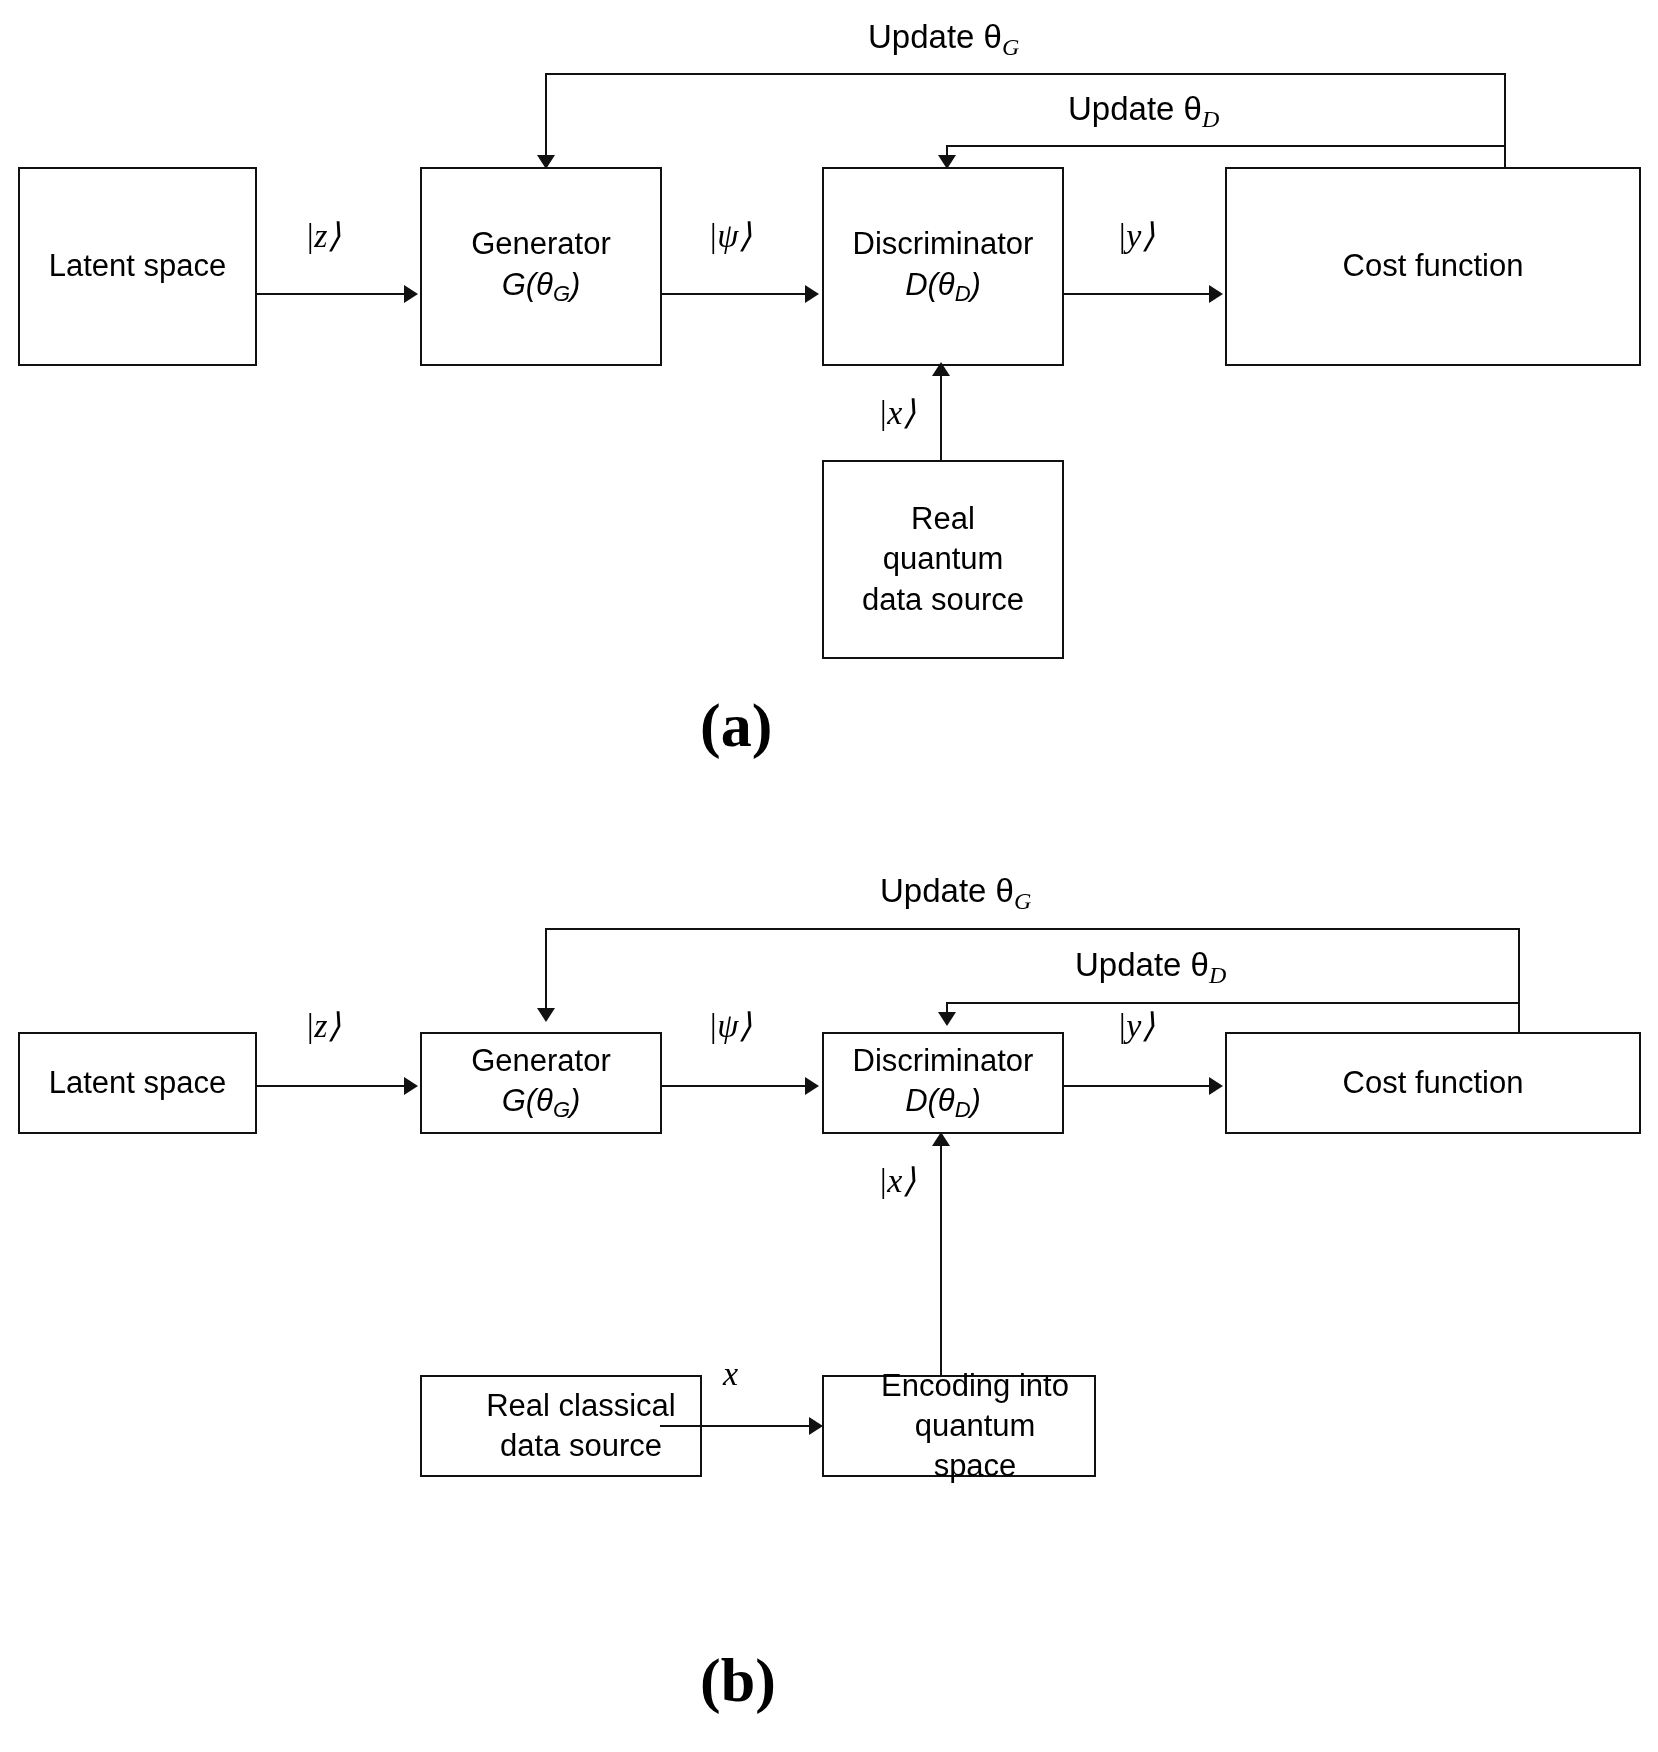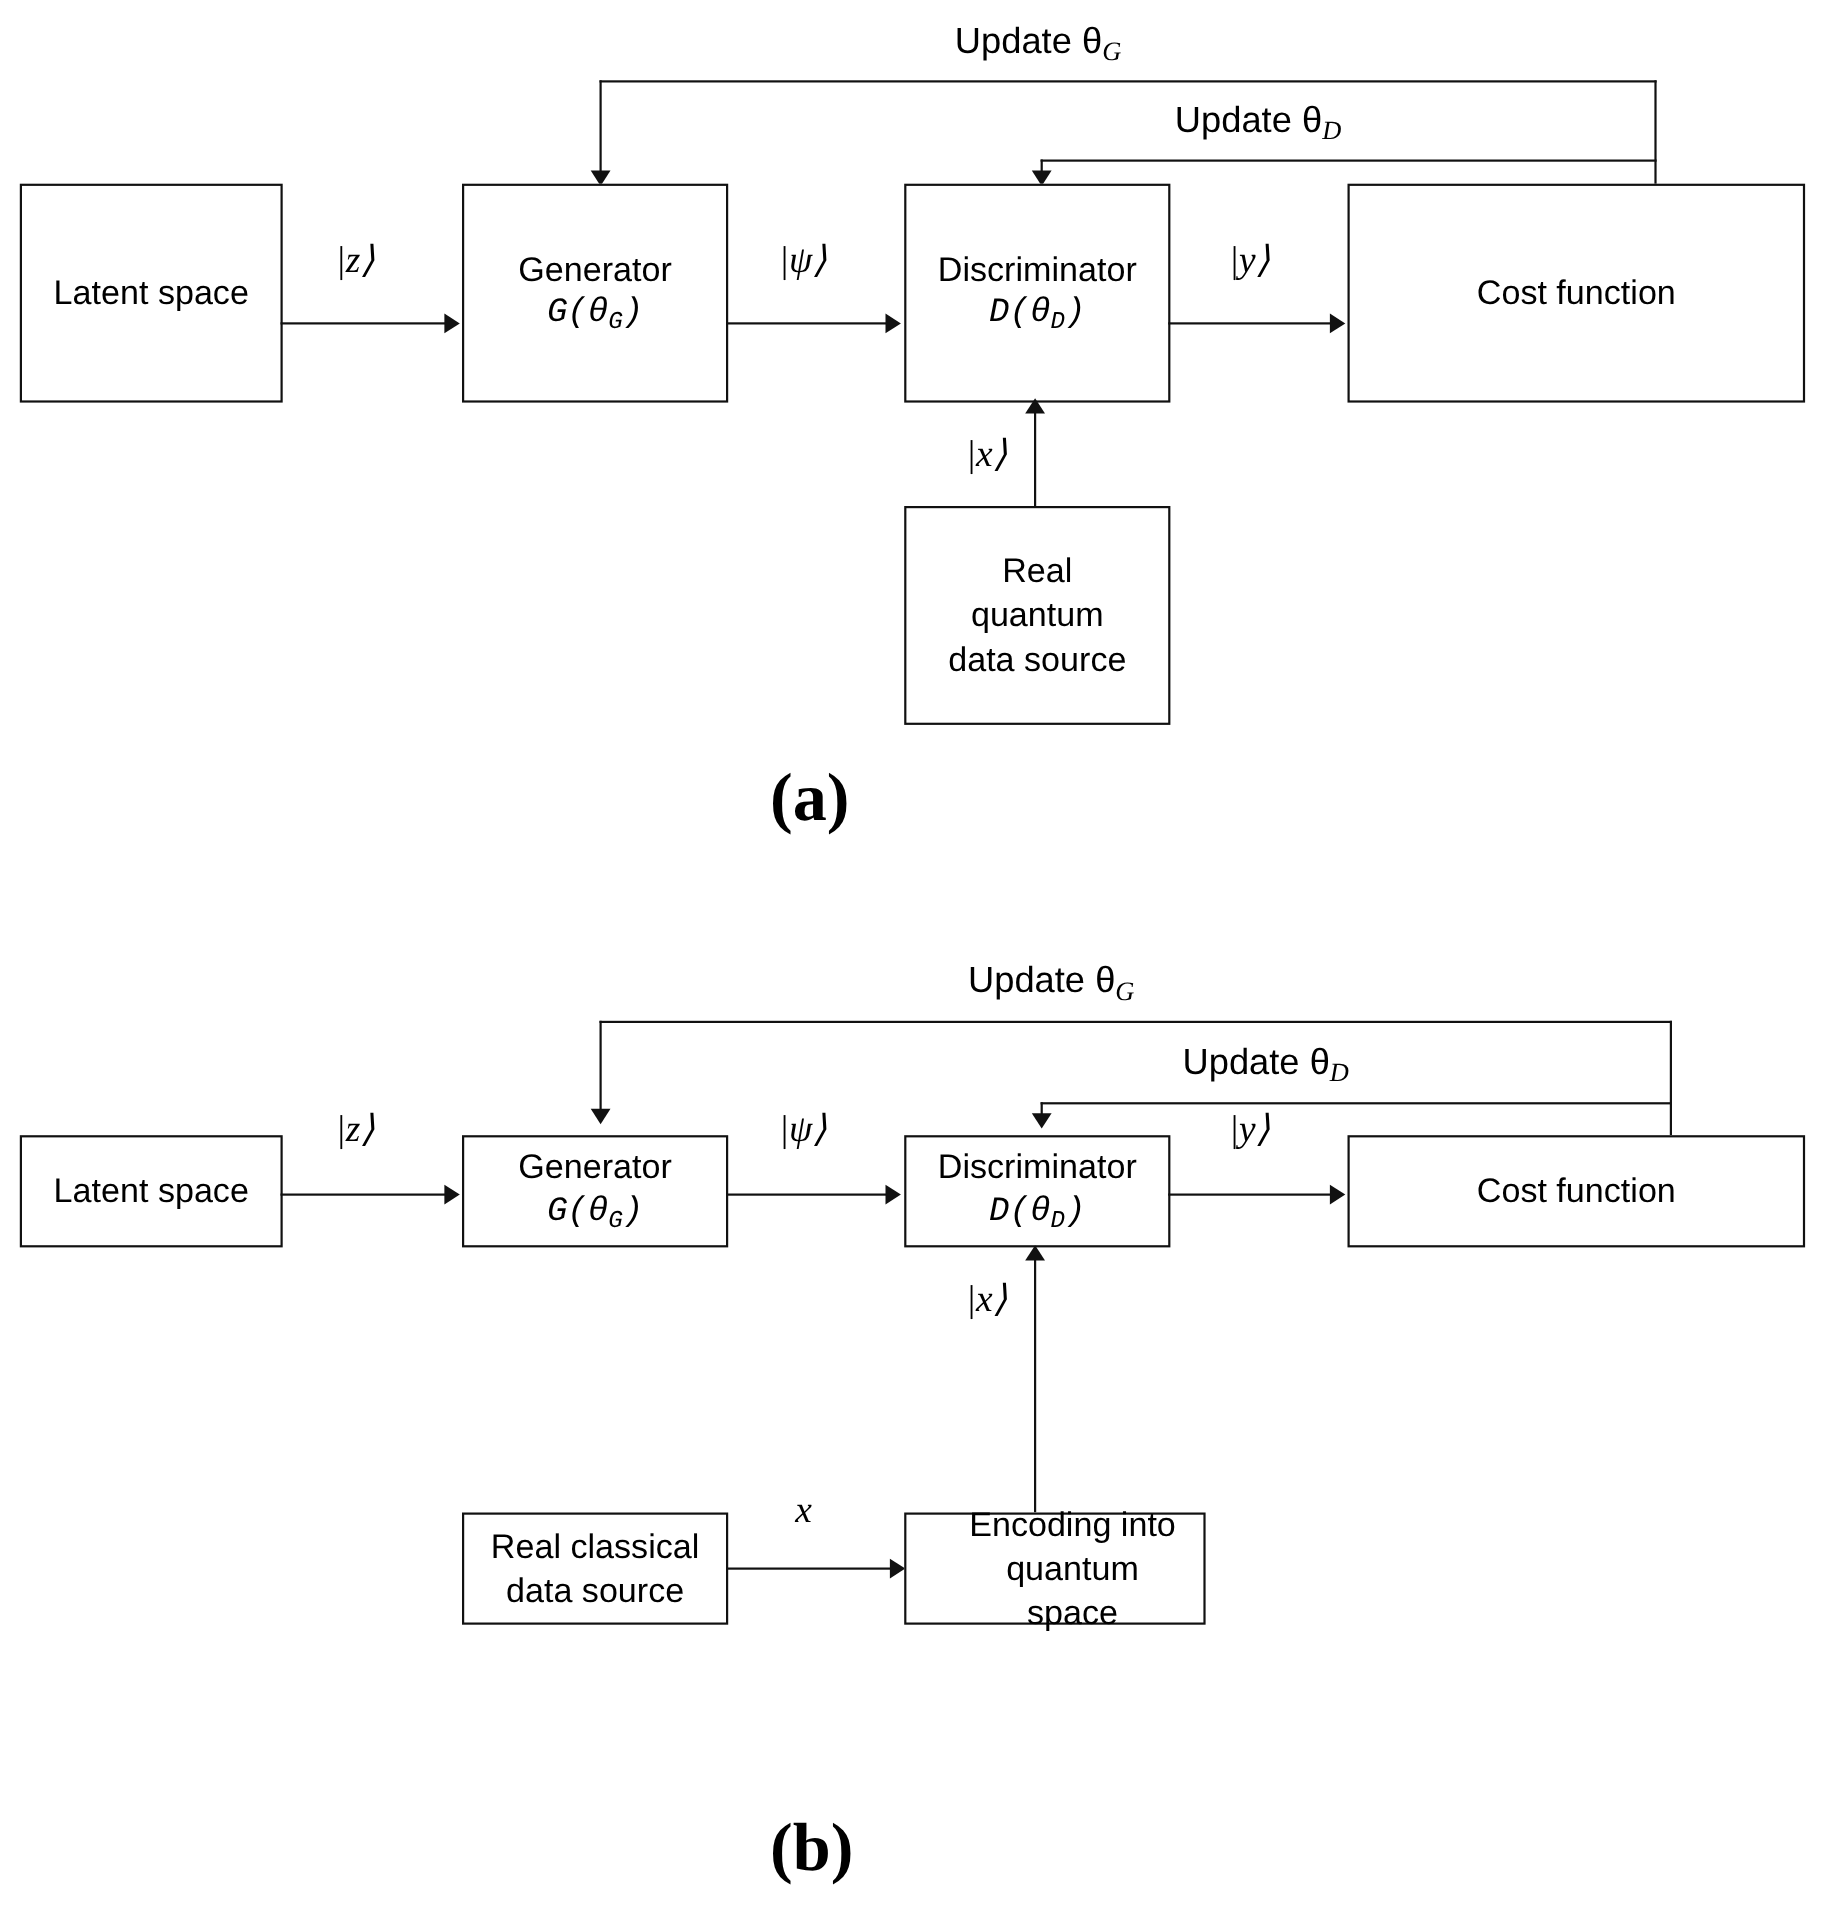--- a/index.html
+++ b/index.html
@@ -4,21 +4,21 @@
 <style>
   html,body{margin:0;padding:0;background:#fff;}
   body{font-family:"Liberation Sans",sans-serif;}
   #stage{position:relative;width:1658px;height:1752px;background:#fff;overflow:hidden;}
 
   .box{position:absolute;border:2px solid #111;background:#fff;
        display:flex;align-items:center;justify-content:center;
        text-align:center;line-height:1.30;color:#000;
        font-family:"Liberation Sans",sans-serif;font-size:31px;}
   .box .inner{padding:0 6px;width:100%;}
-  .box .sub{display:block;font-family:Liberation Mono, monospace;font-style:italic;font-size:31px;}
+  .box .sub{display:block;font-family:Liberation Sans, sans-serif;font-style:italic;font-size:31px;}
   .box .sub .sfx{font-size:22px;vertical-align:-0.28em;font-style:italic;}
 
   
   .hline{position:absolute;height:0;border-top:2px solid #111;}
   .vline{position:absolute;width:0;border-left:2px solid #111;}
 
   .arrowR{position:absolute;width:0;height:0;
           border-top:9px solid transparent;border-bottom:9px solid transparent;
           border-left:14px solid #111;}
   .arrowD{position:absolute;width:0;height:0;
@@ -151,21 +151,21 @@
   <div class="elabel" style="left:1117px;top:1005px;">|y⟩</div>
 
   <div class="box" style="left:1225px;top:1032px;width:412px;height:98px;">
     <span class="inner">Cost function</span>
   </div>
 
   <div class="vline" style="left:940px;top:1145px;height:230px;"></div>
   <div class="arrowU" style="left:932px;top:1132px;"></div>
   <div class="elabel" style="left:878px;top:1160px;">|x⟩</div>
 
-  <div class="box" style="left:420px;top:1375px;width:238px;height:98px;">
+  <div class="box" style="left:420px;top:1375px;width:238px;height:98px;padding-left:40px;">
     <span class="inner">
       <span>Real classical</span><br>
       <span>data source</span>
     </span>
   </div>
 
   <div class="hline" style="left:660px;top:1425px;width:150px;"></div>
   <div class="arrowR" style="left:809px;top:1417px;"></div>
   <div class="elabel" style="left:723px;top:1355px;">x</div>
 

